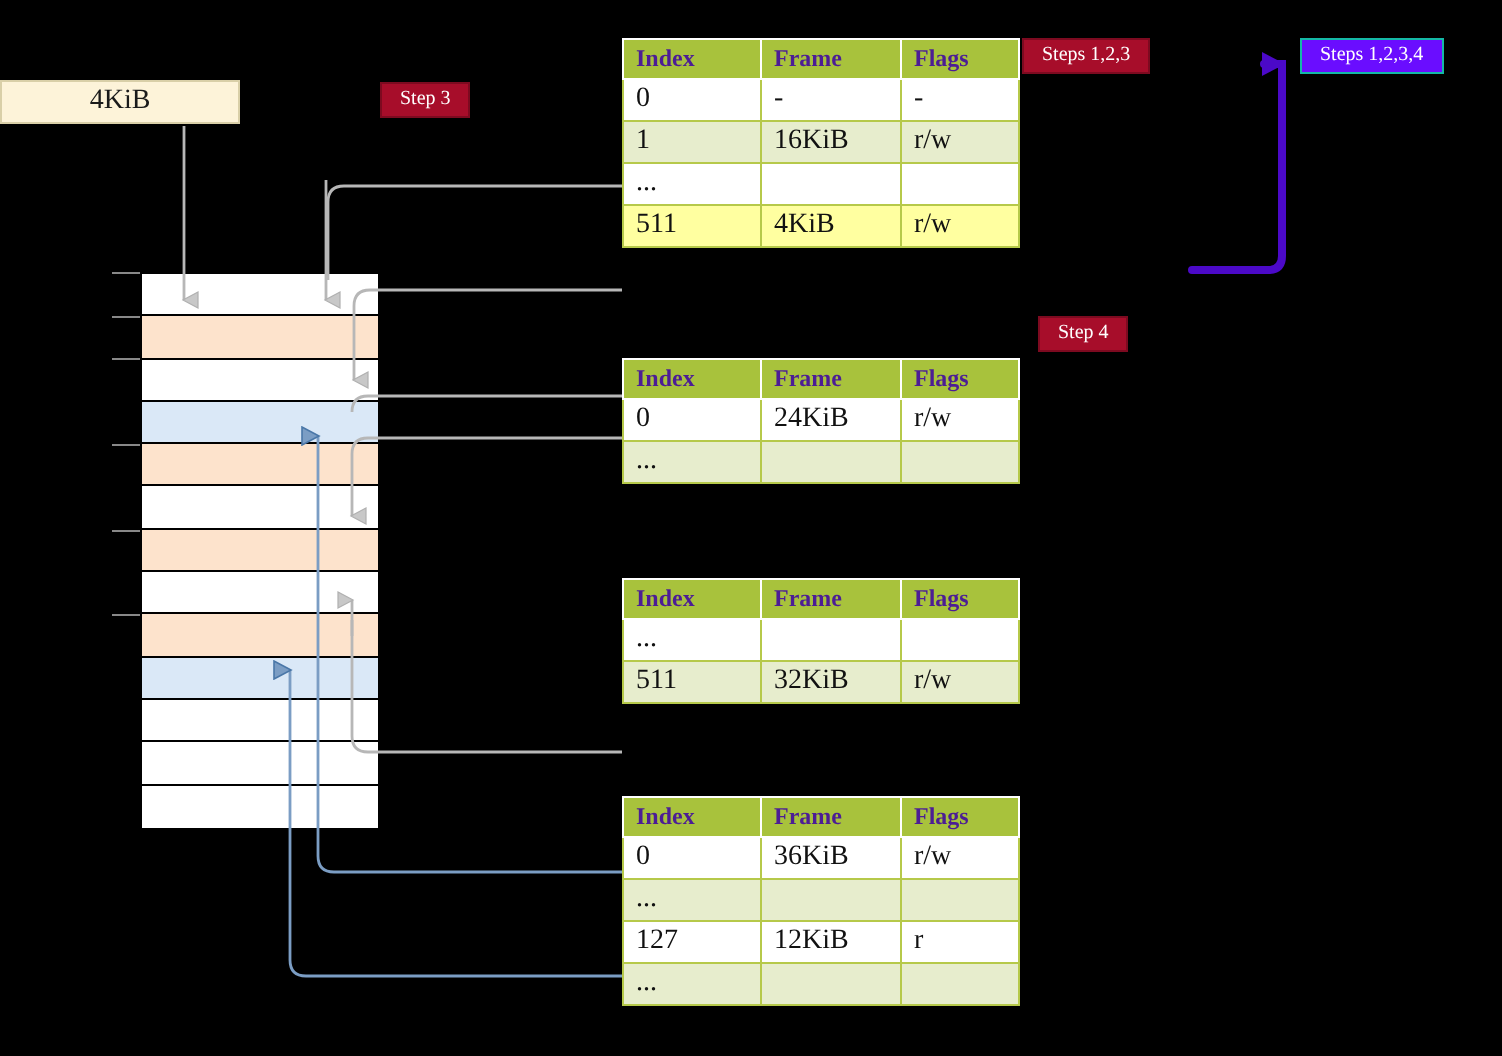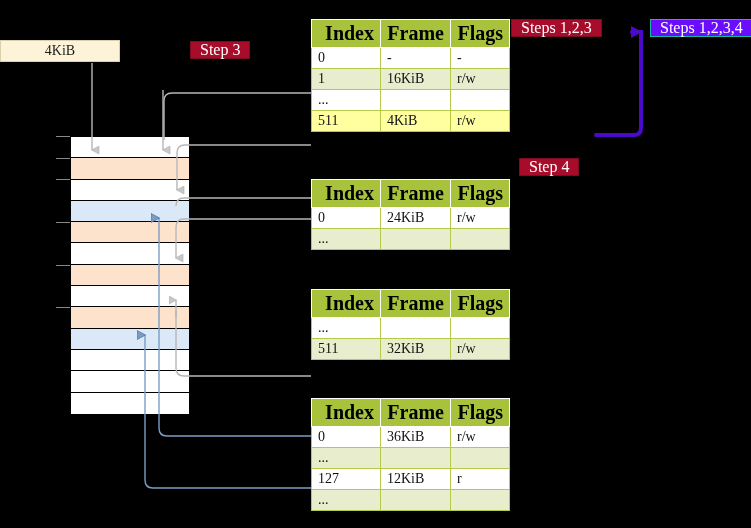--- a/index.html
+++ b/index.html
@@ -15,21 +15,21 @@
     left:0px; top:40px; width:120px; height:22px;
     background:#fdf3d9; border:1px solid #d9cfa8;
     color:#1a1a1a; font-size:14px;
     display:flex;align-items:center;justify-content:center;
     box-sizing:border-box;
   }
 
   
   .badge{
     height:18px; padding:1px 9px 2px 9px;
-    font-size:16px; line-height:16px;
+    font-size:10px; line-height:16px;
     color:#ffffff; white-space:nowrap;
     display:flex;align-items:center;justify-content:center;
     box-sizing:border-box;
   }
   .badge-red{ background:#a70d2a; border:1px solid #7d0a20;}
   .badge-purple{ background:#6a0dff; border:1px solid #14b8a6;}
 
   #step0{ left:190px; top:41px; }
   #step123{ left:511px; top:19px; }
   #step1234{ left:650px; top:19px; }
@@ -38,23 +38,23 @@
   
   table.pt{
     position:absolute;
     border-collapse:collapse;
     background:#ffffff;
     font-size:14px;
     color:#111;
     border:1px solid #b6c94a;
   }
   table.pt th{
-    background:#a8c23c; color:#000000;
-    font-weight:bold; font-size:20px;
-    text-align:right; padding:2px 6px;
+    background:#a8c23c; color:#4c1d95;
+    font-weight:bold; font-size:12px;
+    text-align:left; padding:2px 6px;
     border:1px solid #ffffff;
   }
   table.pt td{
     padding:2px 6px; border:1px solid #b6c94a;
     height:19px; box-sizing:border-box;
   }
   table.pt tr.alt td{ background:#e7edcd; }
   table.pt td.w-idx{ width:56px; }
   table.pt td.w-frm{ width:57px; }
   table.pt td.w-flg{ width:46px; }

